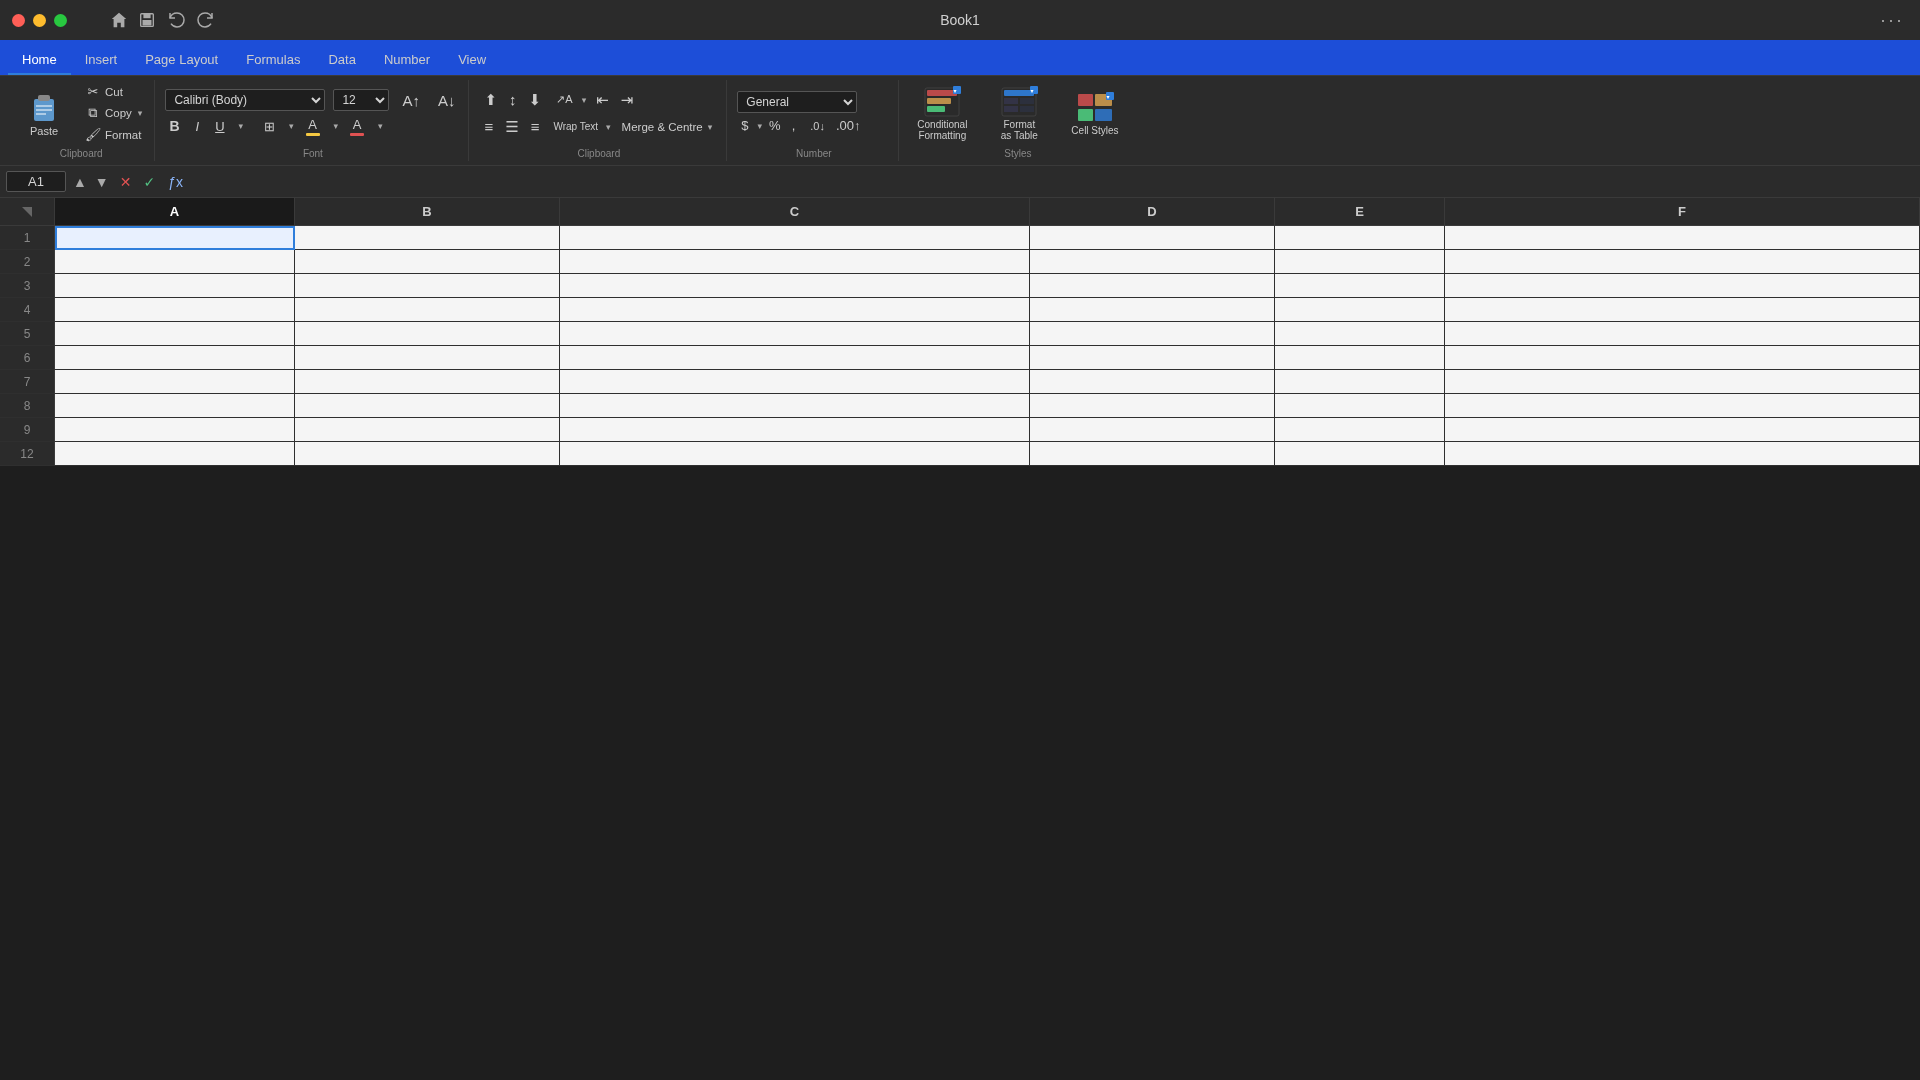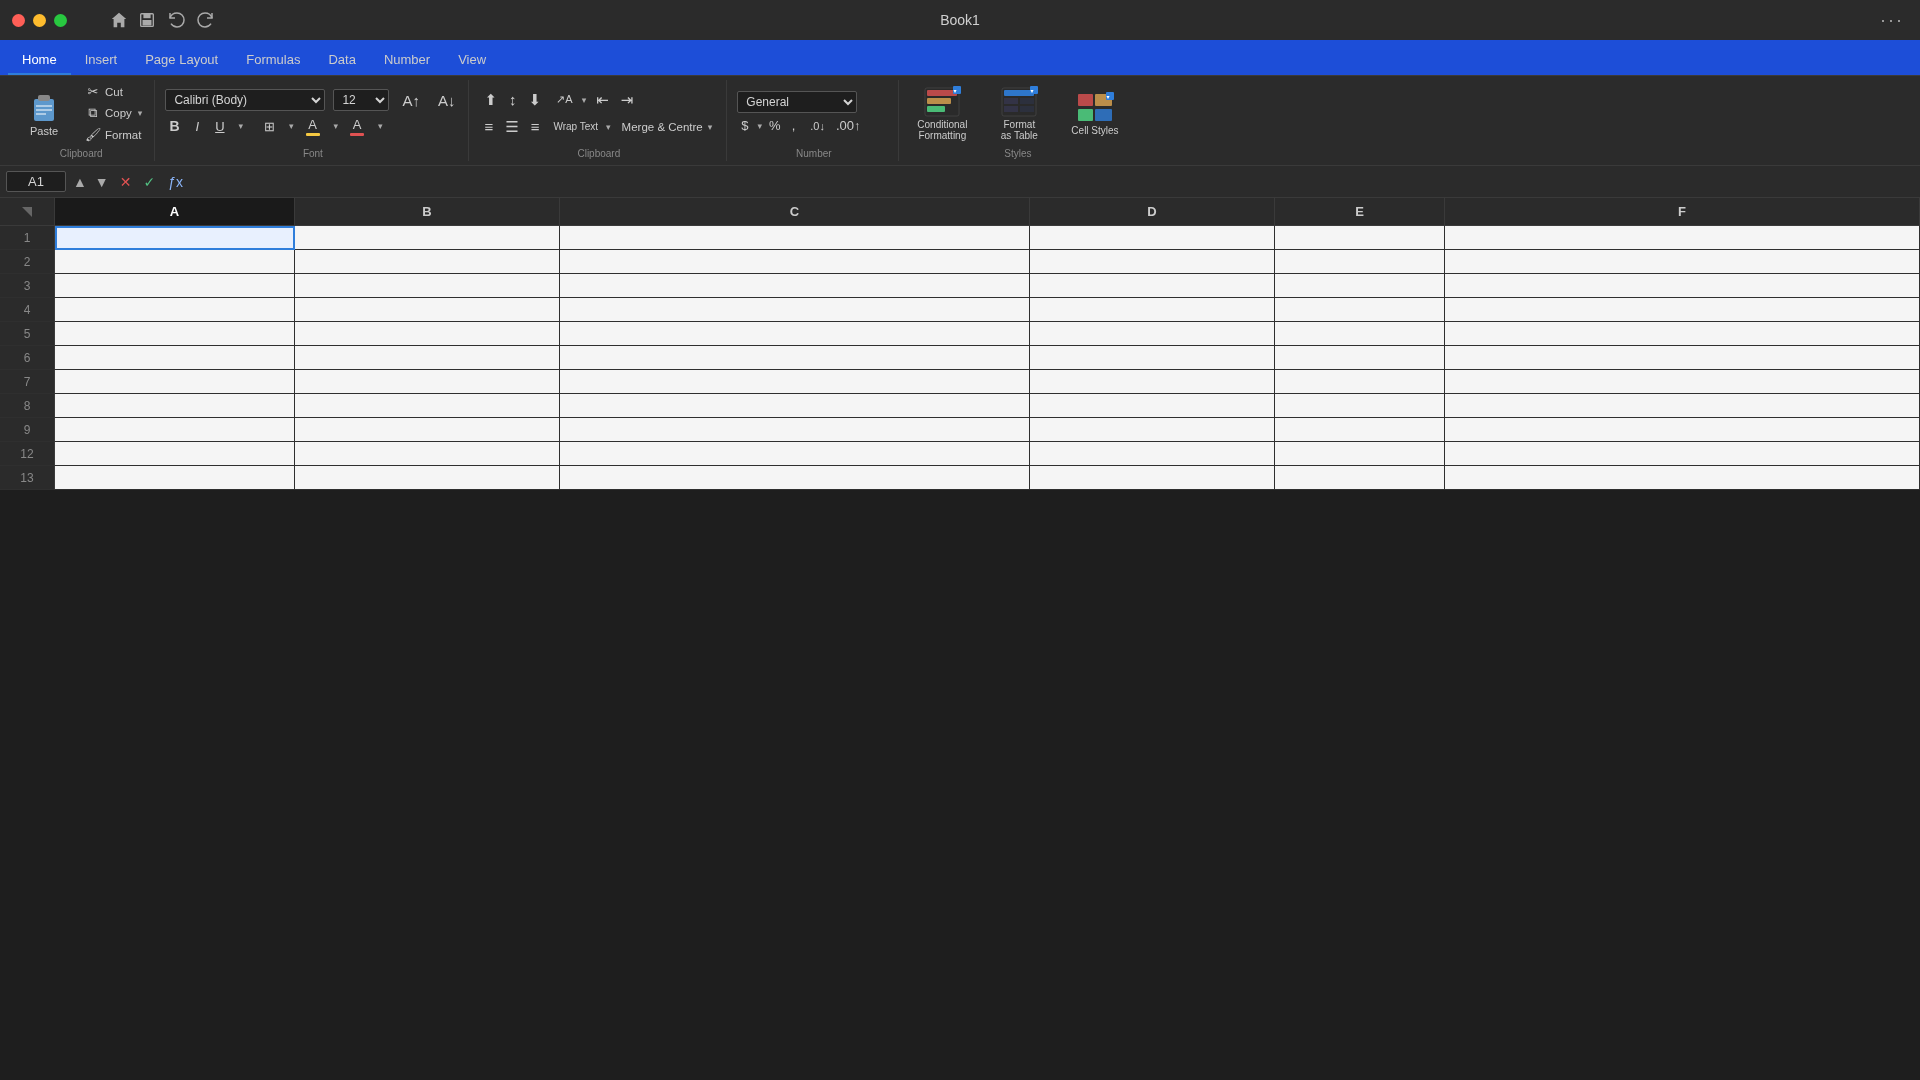--- a/index.html
+++ b/index.html
@@ -834,23 +834,14 @@
       </div>
       <div class="grid-row">
         <div class="row-num">12</div>
         <div class="grid-cell col-a" contenteditable="true" tabindex="0" style=""></div>
         <div class="grid-cell col-b" contenteditable="true" tabindex="0" style=""></div>
         <div class="grid-cell col-c" contenteditable="true" tabindex="0" style=""></div>
         <div class="grid-cell col-d" contenteditable="true" tabindex="0" style=""></div>
         <div class="grid-cell col-e" contenteditable="true" tabindex="0" style=""></div>
         <div class="grid-cell col-f" contenteditable="true" tabindex="0" style=""></div>
       </div>
-      <div class="grid-row">
-        <div class="row-num">13</div>
-        <div class="grid-cell col-a" contenteditable="true" tabindex="0" style=""></div>
-        <div class="grid-cell col-b" contenteditable="true" tabindex="0" style=""></div>
-        <div class="grid-cell col-c" contenteditable="true" tabindex="0" style=""></div>
-        <div class="grid-cell col-d" contenteditable="true" tabindex="0" style=""></div>
-        <div class="grid-cell col-e" contenteditable="true" tabindex="0" style=""></div>
-        <div class="grid-cell col-f" contenteditable="true" tabindex="0" style=""></div>
-      </div>
     </div>
 </div>
 
 </body></html>

